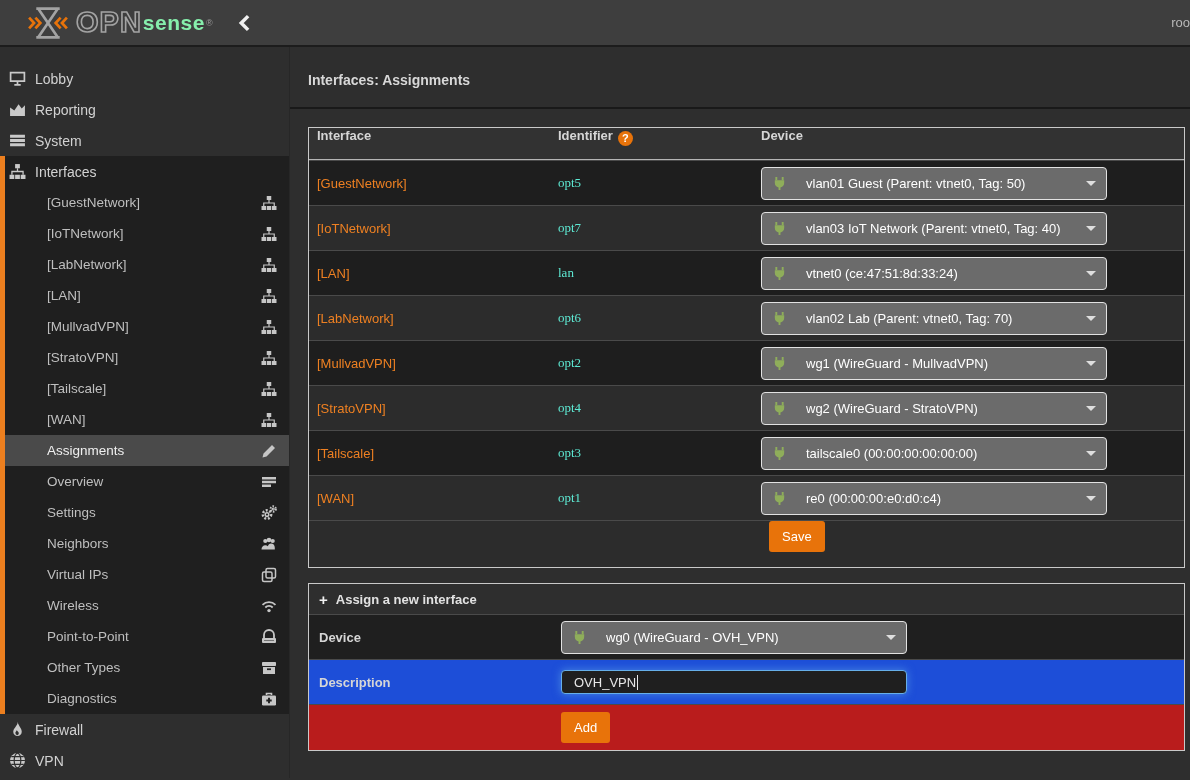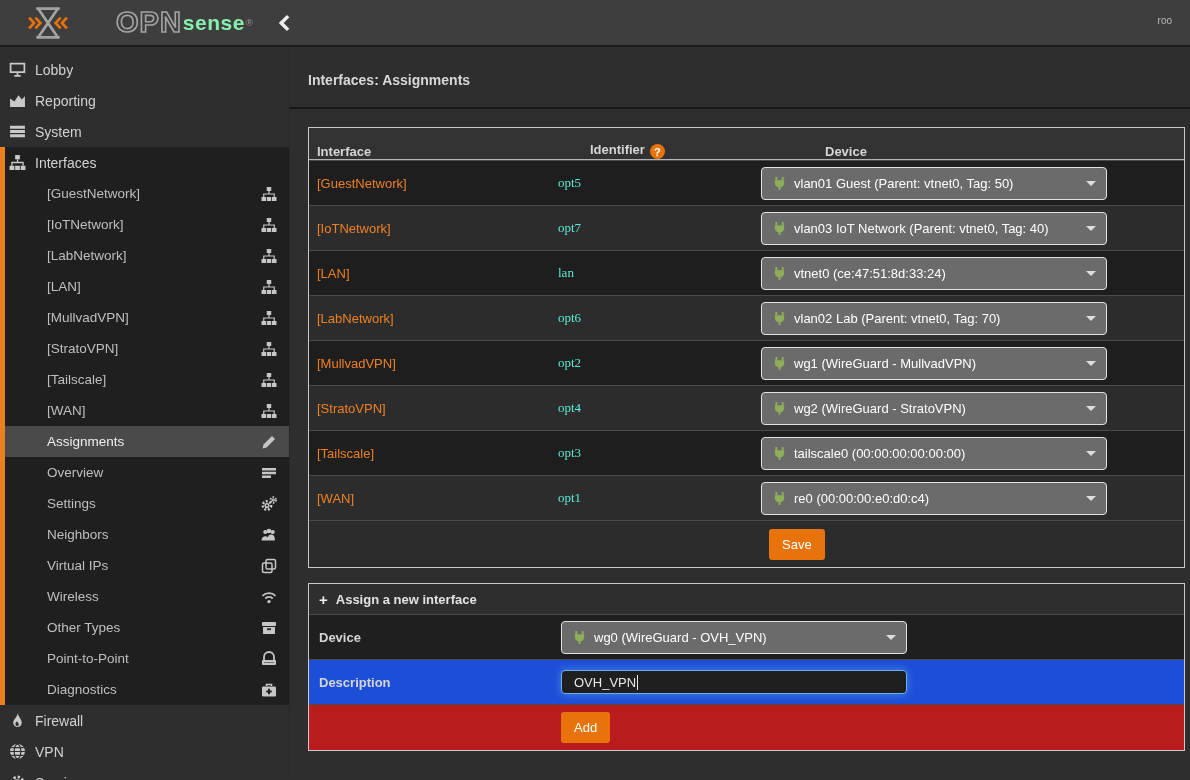--- a/index.html
+++ b/index.html
@@ -5,29 +5,29 @@
   * { margin:0; padding:0; box-sizing:border-box; }
   html,body { width:1190px; height:780px; overflow:hidden; background:#2e2e2e;
     font-family:"Liberation Sans","DejaVu Sans",sans-serif; }
 
   
   .topbar { height:47px; background:#3e3e3e; border-bottom:2px solid #1c1c1c;
     display:flex; align-items:center; position:relative; }
   .brand { display:flex; align-items:center; margin-left:26px; }
   .logo-mark { width:44px; height:36px; margin-right:6px; }
   .brand-opn { font-size:29px; font-weight:800; letter-spacing:1px; color:transparent;
-    -webkit-text-stroke:1.6px #a3a3a3; line-height:1;margin-left:40px; }
+    -webkit-text-stroke:1.6px #a3a3a3; line-height:1; }
   .brand-sense { font-size:21px; font-weight:800; color:#86efac; letter-spacing:.5px; margin-left:1px; }
   .brand-reg { font-size:9px; color:#9a9a9a; vertical-align:top; margin-left:1px; }
   .collapse-btn { margin-left:22px; color:#f0f0f0; width:20px; height:20px; cursor:pointer; }
-  .topbar-user { position:absolute; right:18px; top:15px; color:#b9b9b9; font-size:10px; }
+  .topbar-user { position:absolute; right:0px; top:15px; color:#b9b9b9; font-size:13px; }
 
   
   .layout { display:flex; height:731px; }
-  .sidebar { width:290px; background:#2e2e2e; border-right:1px solid #272727; padding-top:7px; flex:none; }
+  .sidebar { width:290px; background:#2e2e2e; border-right:1px solid #272727; padding-top:16px; flex:none; }
   .content { flex:1; background:#2e2e2e; overflow:hidden; }
 
   
   .nav-item { display:flex; align-items:center; height:31px; padding-left:9px;
     color:#d2d2d2; font-size:14px; cursor:pointer; }
   .nav-item .ic { width:17px; height:17px; flex:none; color:#c9c9c9; }
   .nav-item .lbl { margin-left:9px; white-space:nowrap; }
   .if-group { background:#1f1f1f; border-left:5px solid #ec7f1f; }
   .if-group .nav-item { padding-left:4px; }
   .sub-item { display:flex; align-items:center; height:31px; padding-left:42px; padding-right:12px;
@@ -35,43 +35,43 @@
   .sub-item .ric { width:16px; height:16px; margin-left:auto; color:#c6c6c6; flex:none; }
   .sub-item.active { background:#4a4a4a; color:#efefef; }
 
   
   .page-head { padding:24px 0 18px 18px; border-bottom:2px solid #191919; }
   .page-title { font-size:14px; font-weight:700; color:#d8d8d8; }
 
   
   .panel { width:877px; margin-left:18px; border:1px solid #c9c9c9; background:#2e2e2e; }
   .panel-table { margin-top:18px; }
-  .t-head { display:flex; align-items:flex-end; height:32px; background:#323232;
-    border-bottom:1px solid #b5b5b5; color:#d6d6d6; font-size:13px; font-weight:700;gap:32px; }
+  .t-head { display:flex; align-items:flex-start; height:32px; background:#323232;
+    border-bottom:1px solid #b5b5b5; color:#d6d6d6; font-size:13px; font-weight:700; }
   .col-if { width:249px; padding-left:8px; }
   .col-id { width:203px; }
   .col-dev { flex:1; display:flex; align-items:center; }
   .t-row { display:flex; align-items:center; height:45px; border-top:1px solid #4a4a4a; font-size:13px; }
   .t-row:first-of-type { border-top:none; }
   .t-row.dark { background:#1e1e1e; }
   .t-row.light { background:#2c2c2c; }
   .if-link { color:#ee8022; text-decoration:none; cursor:pointer; }
   .ident { color:#5eead4;font-family:Liberation Serif, serif; }
   .help-badge { display:inline-flex; align-items:center; justify-content:center; width:15px; height:15px;
     border-radius:50%; background:#e8730a; color:#fff; font-size:11px; font-weight:700;
     margin-left:5px; vertical-align:-2px; cursor:pointer; }
 
   .dd { display:flex; align-items:center; width:346px; height:33px; background:#6b6b6b;
-    border:1px solid #e2e2e2; border-radius:4px; padding:0 10px; cursor:pointer; }
+    border:1px solid #e2e2e2; border-radius:4px; padding:0 10px; cursor:pointer;gap:12px; }
   .dd .plug { width:15px; height:15px; color:#8fae5a; flex:none; margin-right:7px; }
   .dd .dd-label { color:#fff; font-size:13px; white-space:nowrap; overflow:hidden; flex:1; }
   .dd .caret { width:0; height:0; border-left:5px solid transparent; border-right:5px solid transparent;
     border-top:5px solid #dedede; margin-left:8px; flex:none; }
 
-  .save-row { display:flex; align-items:center; height:47px; border-top:1px solid #4a4a4a;
+  .save-row { display:flex; align-items:flex-start; height:47px; border-top:1px solid #4a4a4a;
     background:#2c2c2c; padding-left:460px; }
   .btn-orange { background:#e8730a; color:#fff; font-size:13px; font-weight:400; border:none;
     border-radius:3px; padding:8px 13px; cursor:pointer; font-family:inherit; }
 
   .panel-assign { margin-top:15px; }
   .a-head { display:flex; align-items:center; height:30px; background:#2e2e2e; padding-left:10px;
     color:#e2e2e2; font-size:13px; font-weight:700; }
   .plus-glyph { font-size:15px; font-weight:700; color:#f0f0f0; margin-right:8px; }
   .a-row { display:flex; align-items:center; height:45px; border-top:1px solid #4a4a4a; }
   .a-row.r-device { background:#1f1f1f; }
@@ -294,29 +294,29 @@
             <use href="#i-clone"></use>
           </svg>
       </div>
       <div class="sub-item">
         <span>Wireless</span>
         <svg class="ric">
             <use href="#i-wifi"></use>
           </svg>
       </div>
       <div class="sub-item">
+        <span>Point-to-Point</span>
+        <svg class="ric">
+            <use href="#i-modem"></use>
+          </svg>
+      </div>
+      <div class="sub-item">
         <span>Other Types</span>
         <svg class="ric">
             <use href="#i-archive"></use>
-          </svg>
-      </div>
-      <div class="sub-item">
-        <span>Point-to-Point</span>
-        <svg class="ric">
-            <use href="#i-modem"></use>
           </svg>
       </div>
       <div class="sub-item">
         <span>Diagnostics</span>
         <svg class="ric">
             <use href="#i-medkit"></use>
           </svg>
       </div>
     </div>
 

